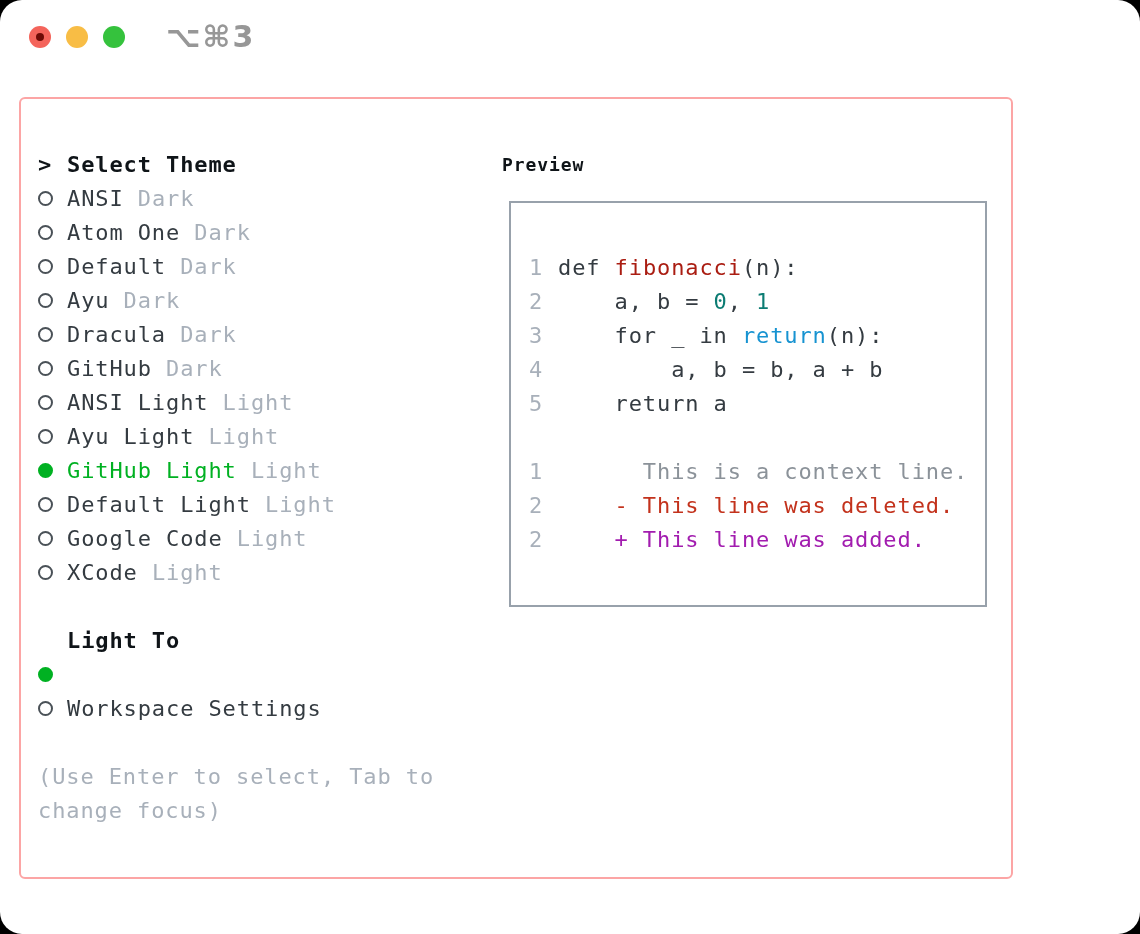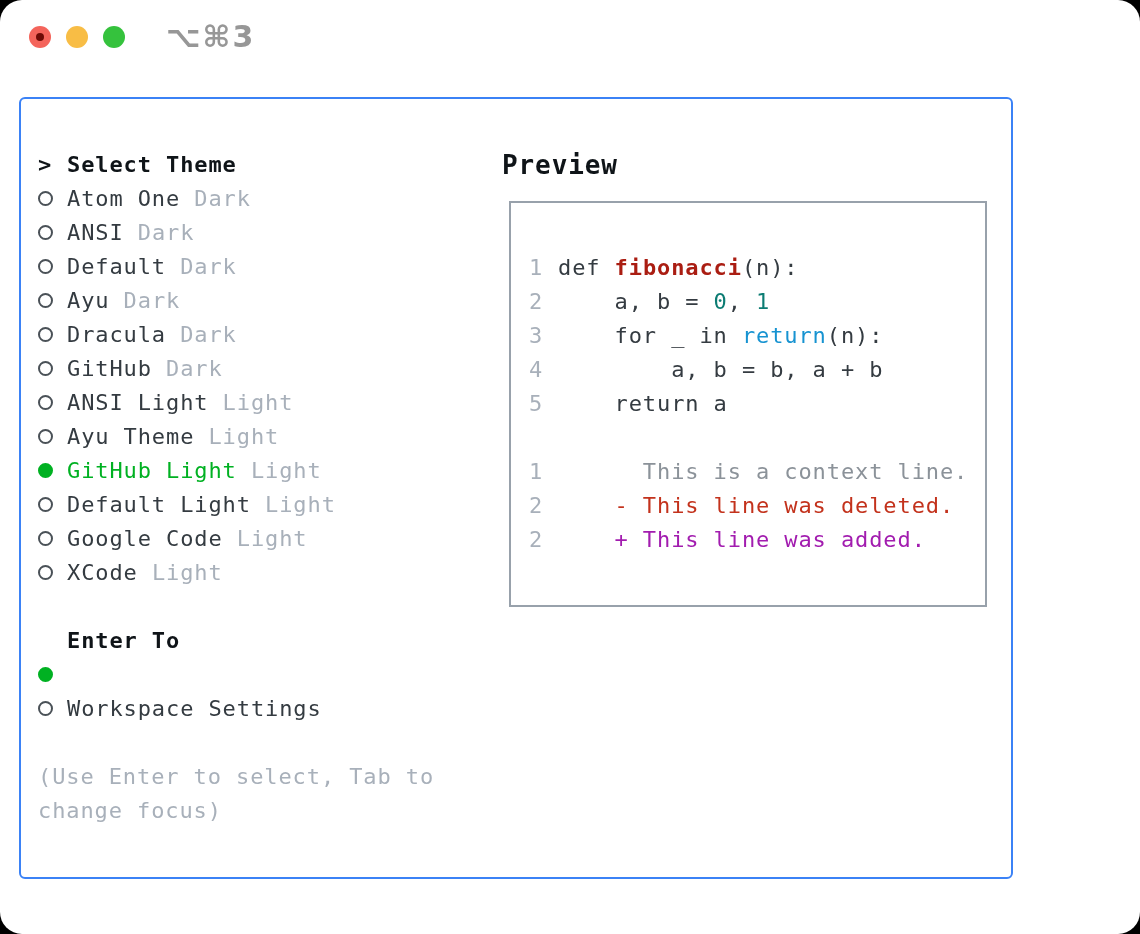--- a/index.html
+++ b/index.html
@@ -19,21 +19,21 @@
   .tl-min{left:66px;background:#f8bd45;}
   .tl-max{left:103px;background:#35c23d;}
   .shortcut{
     position:absolute;left:166px;top:19px;
     font-family:"DejaVu Sans", sans-serif;
     font-size:30px;font-weight:600;color:#979797;letter-spacing:2px;
   }
   
   .panel{
     position:absolute;left:19px;top:97px;width:990px;height:778px;
-    border:2px solid #3b82f6;border-radius:6px;background:#fff;
+    border:2px solid #fca5a5;border-radius:6px;background:#fff;
   }
   
   .left-col{
     position:absolute;left:17px;top:49px;
     font-size:22px;letter-spacing:0.9px;color:#343b41;
   }
   .row{height:34px;line-height:34px;white-space:pre;}
   .row.spacer{height:34px;}
   .marker{display:inline-block;width:29px;vertical-align:top;}
   .prompt{font-weight:bold;color:#0f1418;}
@@ -44,34 +44,34 @@
   }
   .row.on .radio{background:#00b122;border-color:#00b122;}
   .row.on .name{color:#00b122;}
   .hdr .name{font-weight:bold;color:#0f1418;}
   .name{color:#343b41;}
   .badge{color:#a8b0ba;}
   .hint{color:#a8b0ba;}
   
   .preview-title{
     position:absolute;left:481px;top:49px;height:34px;line-height:34px;
-    font-size:26px;letter-spacing:0.9px;font-weight:bold;color:#0f1418;
+    font-size:18px;letter-spacing:0.9px;font-weight:bold;color:#0f1418;
   }
   .preview-box{
     position:absolute;left:488px;top:102px;width:478px;height:406px;
     border:2px solid #98a1ab;background:#fff;
     box-sizing:border-box;
     padding:48px 0 0 18px;
     font-size:22px;letter-spacing:0.9px;
     overflow:hidden;
   }
   .code-line{height:34px;line-height:34px;white-space:pre;}
   .lnum{display:inline-block;width:29px;color:#a8b0ba;white-space:pre;}
   .seg.plain{color:#343b41;text-align:right;}
-  .seg.func{color:#aa1d12;font-weight:bold;}
+  .seg.func{color:#aa1d12;}
   .seg.number{color:#0c7c73;}
   .seg.builtin{color:#1793d1;}
   .seg.context{color:#8b9299;}
   .seg.deleted{color:#c3321c;}
   .seg.added{color:#a21caf;}
 </style>
 </head>
 <body>
 
 <div class="window">
@@ -82,36 +82,36 @@
     <span class="tl-dot tl-max"></span>
     <span class="shortcut">⌥⌘3</span>
   </div>
 
   <div class="panel">
 
     <div class="left-col">
 
       <div class="row hdr"><span class="marker prompt">&gt;</span><span class="name">Select Theme</span></div>
 
+      <div class="row"><span class="marker"><span class="radio"></span></span><span class="name">ANSI</span><span class="badge"> </span><span class="badge">Dark</span></div>
       <div class="row"><span class="marker"><span class="radio"></span></span><span class="name">Atom One</span><span class="badge"> </span><span class="badge">Dark</span></div>
-      <div class="row"><span class="marker"><span class="radio"></span></span><span class="name">ANSI</span><span class="badge"> </span><span class="badge">Dark</span></div>
       <div class="row"><span class="marker"><span class="radio"></span></span><span class="name">Default</span><span class="badge"> </span><span class="badge">Dark</span></div>
       <div class="row"><span class="marker"><span class="radio"></span></span><span class="name">Ayu</span><span class="badge"> </span><span class="badge">Dark</span></div>
       <div class="row"><span class="marker"><span class="radio"></span></span><span class="name">Dracula</span><span class="badge"> </span><span class="badge">Dark</span></div>
       <div class="row"><span class="marker"><span class="radio"></span></span><span class="name">GitHub</span><span class="badge"> </span><span class="badge">Dark</span></div>
       <div class="row"><span class="marker"><span class="radio"></span></span><span class="name">ANSI Light</span><span class="badge"> </span><span class="badge">Light</span></div>
-      <div class="row"><span class="marker"><span class="radio"></span></span><span class="name">Ayu Theme</span><span class="badge"> </span><span class="badge">Light</span></div>
+      <div class="row"><span class="marker"><span class="radio"></span></span><span class="name">Ayu Light</span><span class="badge"> </span><span class="badge">Light</span></div>
       <div class="row on"><span class="marker"><span class="radio"></span></span><span class="name">GitHub Light</span><span class="badge"> </span><span class="badge">Light</span></div>
       <div class="row"><span class="marker"><span class="radio"></span></span><span class="name">Default Light</span><span class="badge"> </span><span class="badge">Light</span></div>
       <div class="row"><span class="marker"><span class="radio"></span></span><span class="name">Google Code</span><span class="badge"> </span><span class="badge">Light</span></div>
       <div class="row"><span class="marker"><span class="radio"></span></span><span class="name">XCode</span><span class="badge"> </span><span class="badge">Light</span></div>
 
       <div class="row spacer"></div>
 
-      <div class="row hdr"><span class="marker"></span><span class="name">Enter To</span></div>
+      <div class="row hdr"><span class="marker"></span><span class="name">Light To</span></div>
       <div class="row on"><span class="marker"><span class="radio"></span></span></div>
       <div class="row"><span class="marker"><span class="radio"></span></span><span class="name">Workspace Settings</span></div>
 
       <div class="row spacer"></div>
 
       <div class="row hint">(Use Enter to select, Tab to</div>
       <div class="row hint">change focus)</div>
     </div>
 
     <div class="preview-title">Preview</div>

